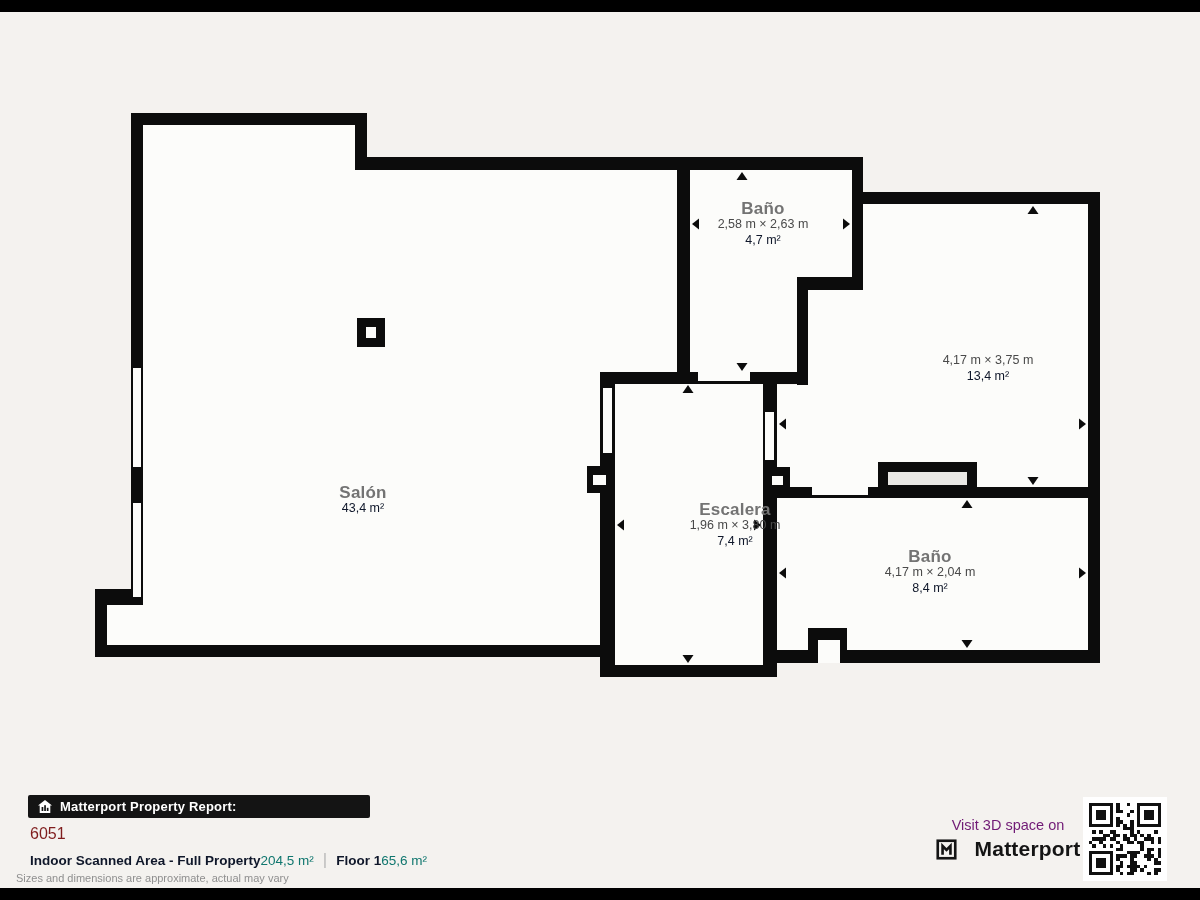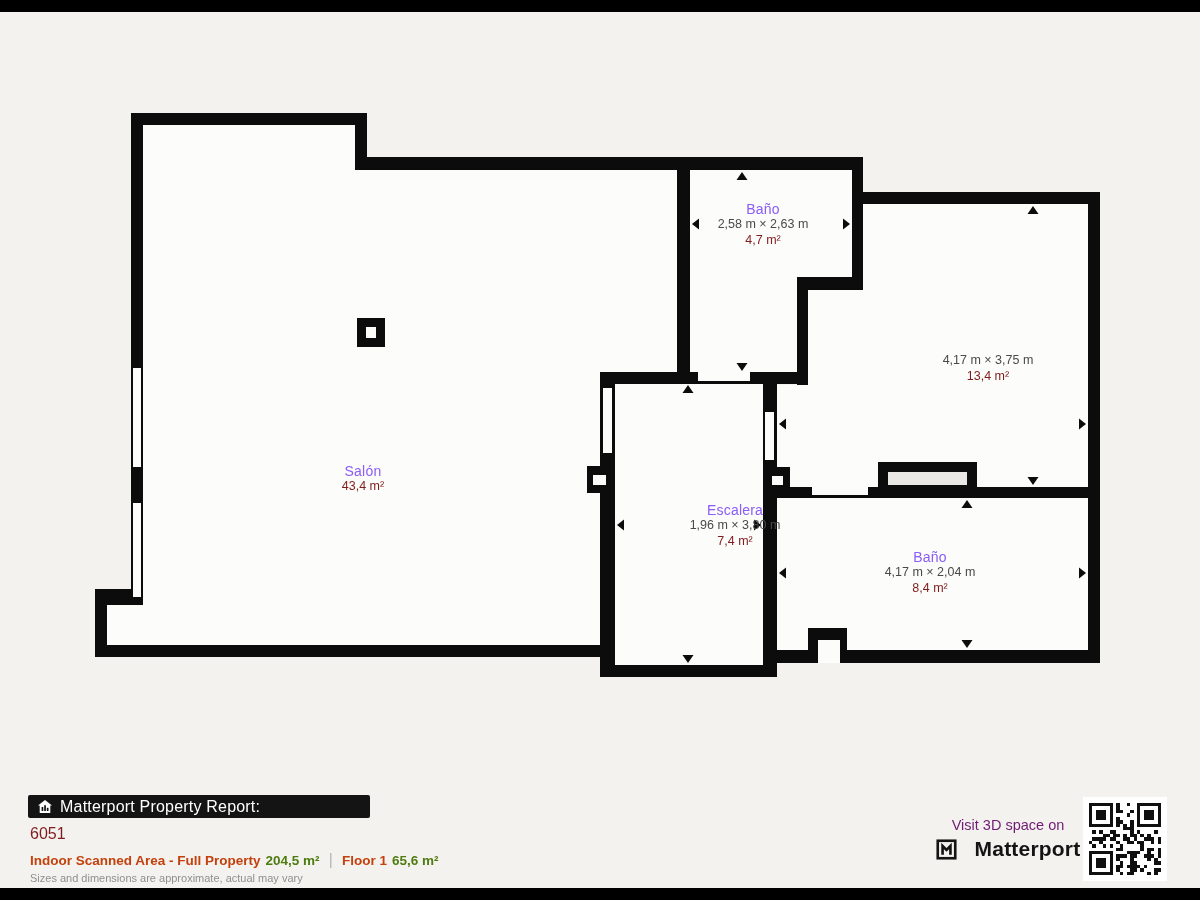--- a/index.html
+++ b/index.html
@@ -4,35 +4,35 @@
 <style>
   html,body{margin:0;padding:0;}
   .stage{
     position:relative;width:1200px;height:900px;overflow:hidden;
     background:#f4f2ef;font-family:"Liberation Sans",sans-serif;
   }
   .bar{position:absolute;left:0;width:1200px;height:12px;background:#000;}
   .bar.top{top:0;} .bar.bottom{top:888px;}
   svg.plan{position:absolute;left:0;top:0;}
   .room-label{position:absolute;transform:translateX(-50%);text-align:center;white-space:nowrap;}
-  .room-label .title{font-size:14px;font-weight:400;color:#8b5cf6;line-height:16px;letter-spacing:.2px;}
+  .room-label .title{font-size:17px;font-weight:700;color:#737373;line-height:16px;letter-spacing:.2px;}
   .room-label .dims{font-size:12.5px;color:#4a4a4a;line-height:15.5px;}
-  .room-label .area{font-size:12.5px;color:#7f1d1d;line-height:15.5px;}
+  .room-label .area{font-size:12.5px;color:#0f172a;line-height:15.5px;}
   
   .badge{
     position:absolute;left:28px;top:795px;width:342px;height:23px;background:#141414;border-radius:2px;
     display:flex;align-items:center;gap:8px;padding-left:10px;box-sizing:border-box;
   }
-  .badge span{color:#fff;font-size:16px;font-weight:400;letter-spacing:.2px;}
+  .badge span{color:#fff;font-size:13px;font-weight:700;letter-spacing:.2px;}
   .prop-id{position:absolute;left:30px;top:825px;font-size:16px;font-weight:400;color:#7f1d1d;}
   .info-line{position:absolute;left:30px;top:850px;font-size:13.5px;color:#3c3c3c;display:flex;align-items:center;}
-  .info-line .b{font-weight:700;color:#c2410c;}
-  .info-line .v{margin-left:5px;color:#4d7c0f;font-weight:bold;}
+  .info-line .b{font-weight:700;color:#0f172a;}
+  .info-line .v{color:#0f766e;}
   .info-line .sep{color:#b9b9b9;font-size:17px;font-weight:400;margin:0 9px;}
-  .disclaimer{position:absolute;left:30px;top:872px;font-size:11px;color:#8f8f8f;}
+  .disclaimer{position:absolute;left:16px;top:872px;font-size:11px;color:#8f8f8f;}
   .visit-block{position:absolute;left:903px;top:816px;width:210px;text-align:center;}
   .visit-block .visit{font-size:14.5px;color:#701a75;line-height:18px;}
   .brand-row{display:flex;align-items:center;justify-content:center;gap:18px;margin-top:3px;}
   .brand-row .word{font-size:21px;font-weight:700;color:#141414;letter-spacing:.2px;}
   .qr{position:absolute;left:1083px;top:797px;width:84px;height:84px;background:#fff;
       display:flex;align-items:center;justify-content:center;}
 </style>
 </head>
 <body>
 
@@ -118,21 +118,21 @@
       <polygon points="779,424 786,418.5 786,429.5"></polygon>
       <polygon points="1086,424 1079,418.5 1079,429.5"></polygon>
 
       <polygon points="967,500 961.5,508 972.5,508"></polygon>
       <polygon points="967,648 961.5,640 972.5,640"></polygon>
       <polygon points="779,573 786,567.5 786,578.5"></polygon>
       <polygon points="1086,573 1079,567.5 1079,578.5"></polygon>
     </g>
   </svg>
 
-  <div class="room-label" style="left:363px;top:463px;">
+  <div class="room-label" style="left:363px;top:485px;">
     <div class="title">Salón</div>
     <div class="area">43,4 m²</div>
   </div>
 
   <div class="room-label" style="left:763px;top:201px;">
     <div class="title">Baño</div>
     <div class="dims">2,58 m × 2,63 m</div>
     <div class="area">4,7 m²</div>
   </div>
 

